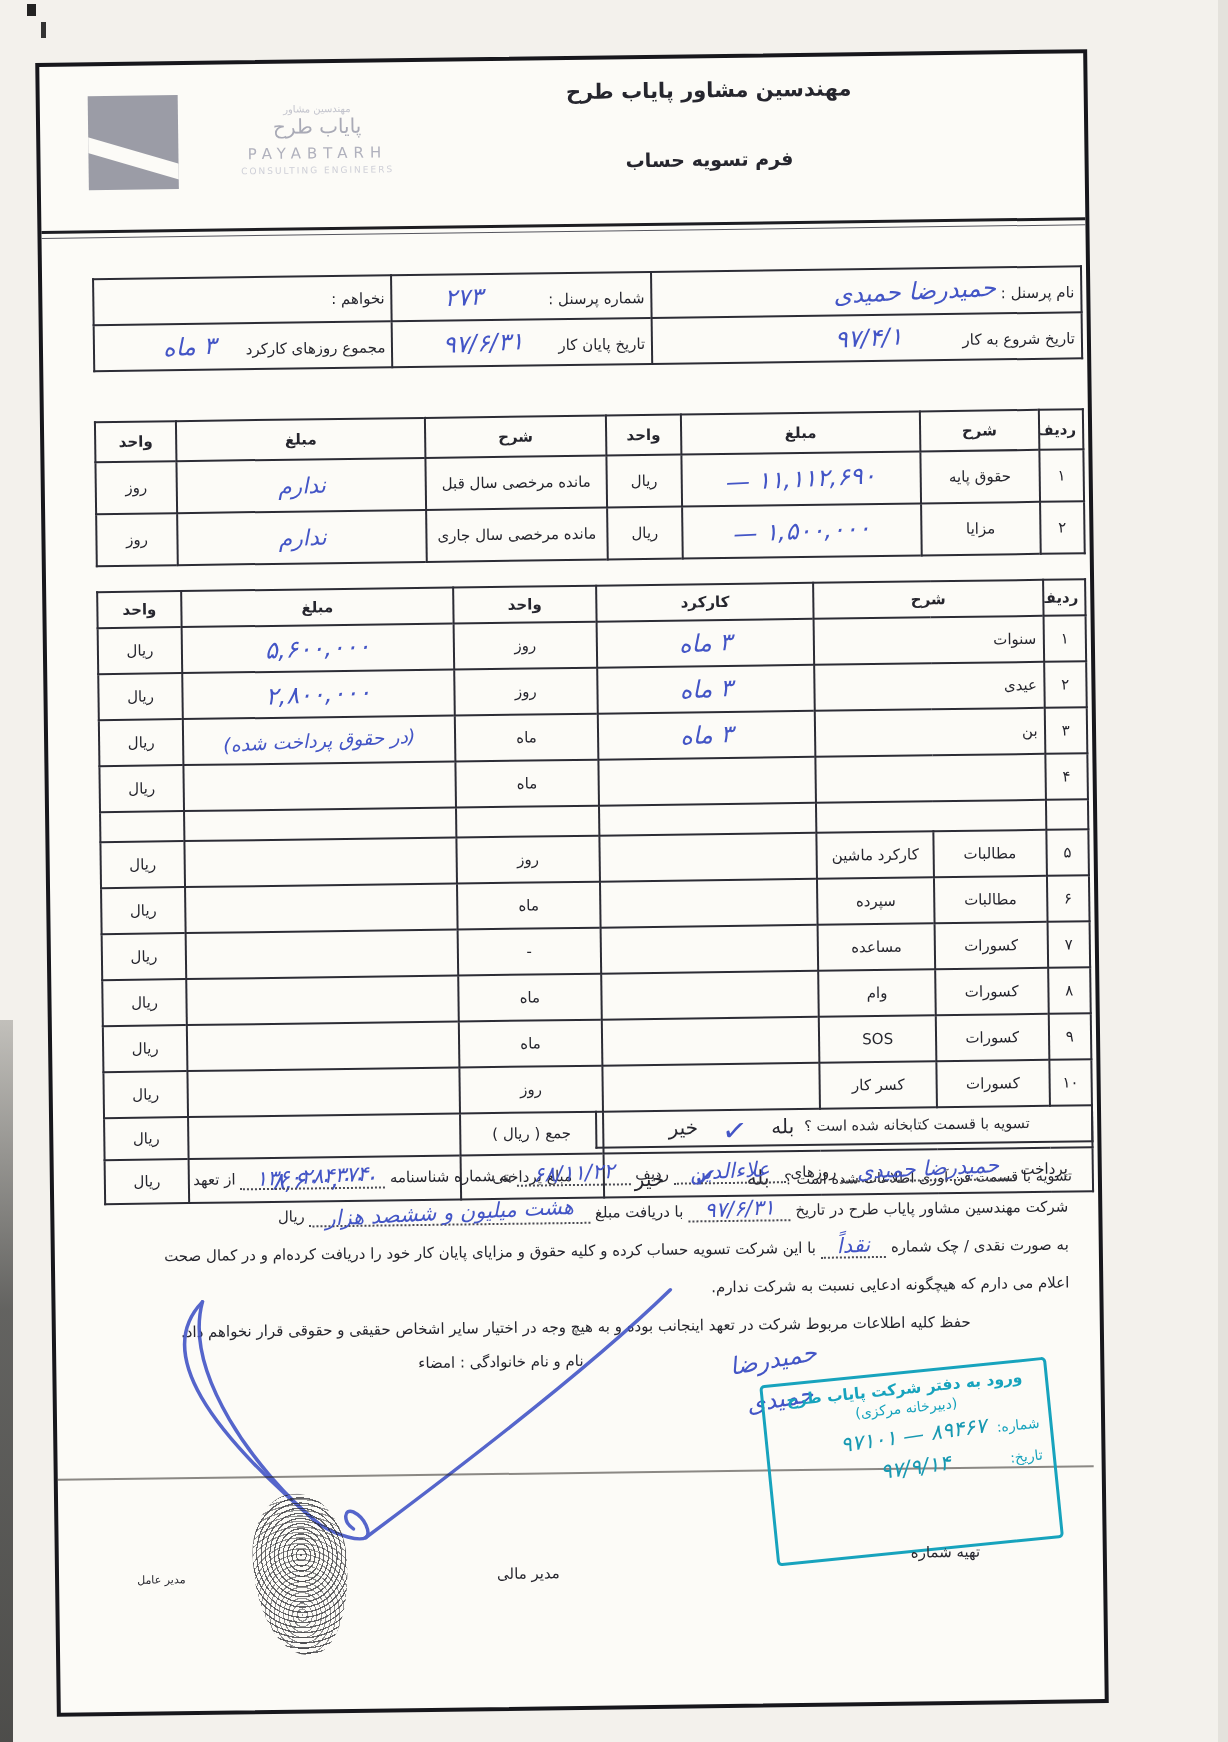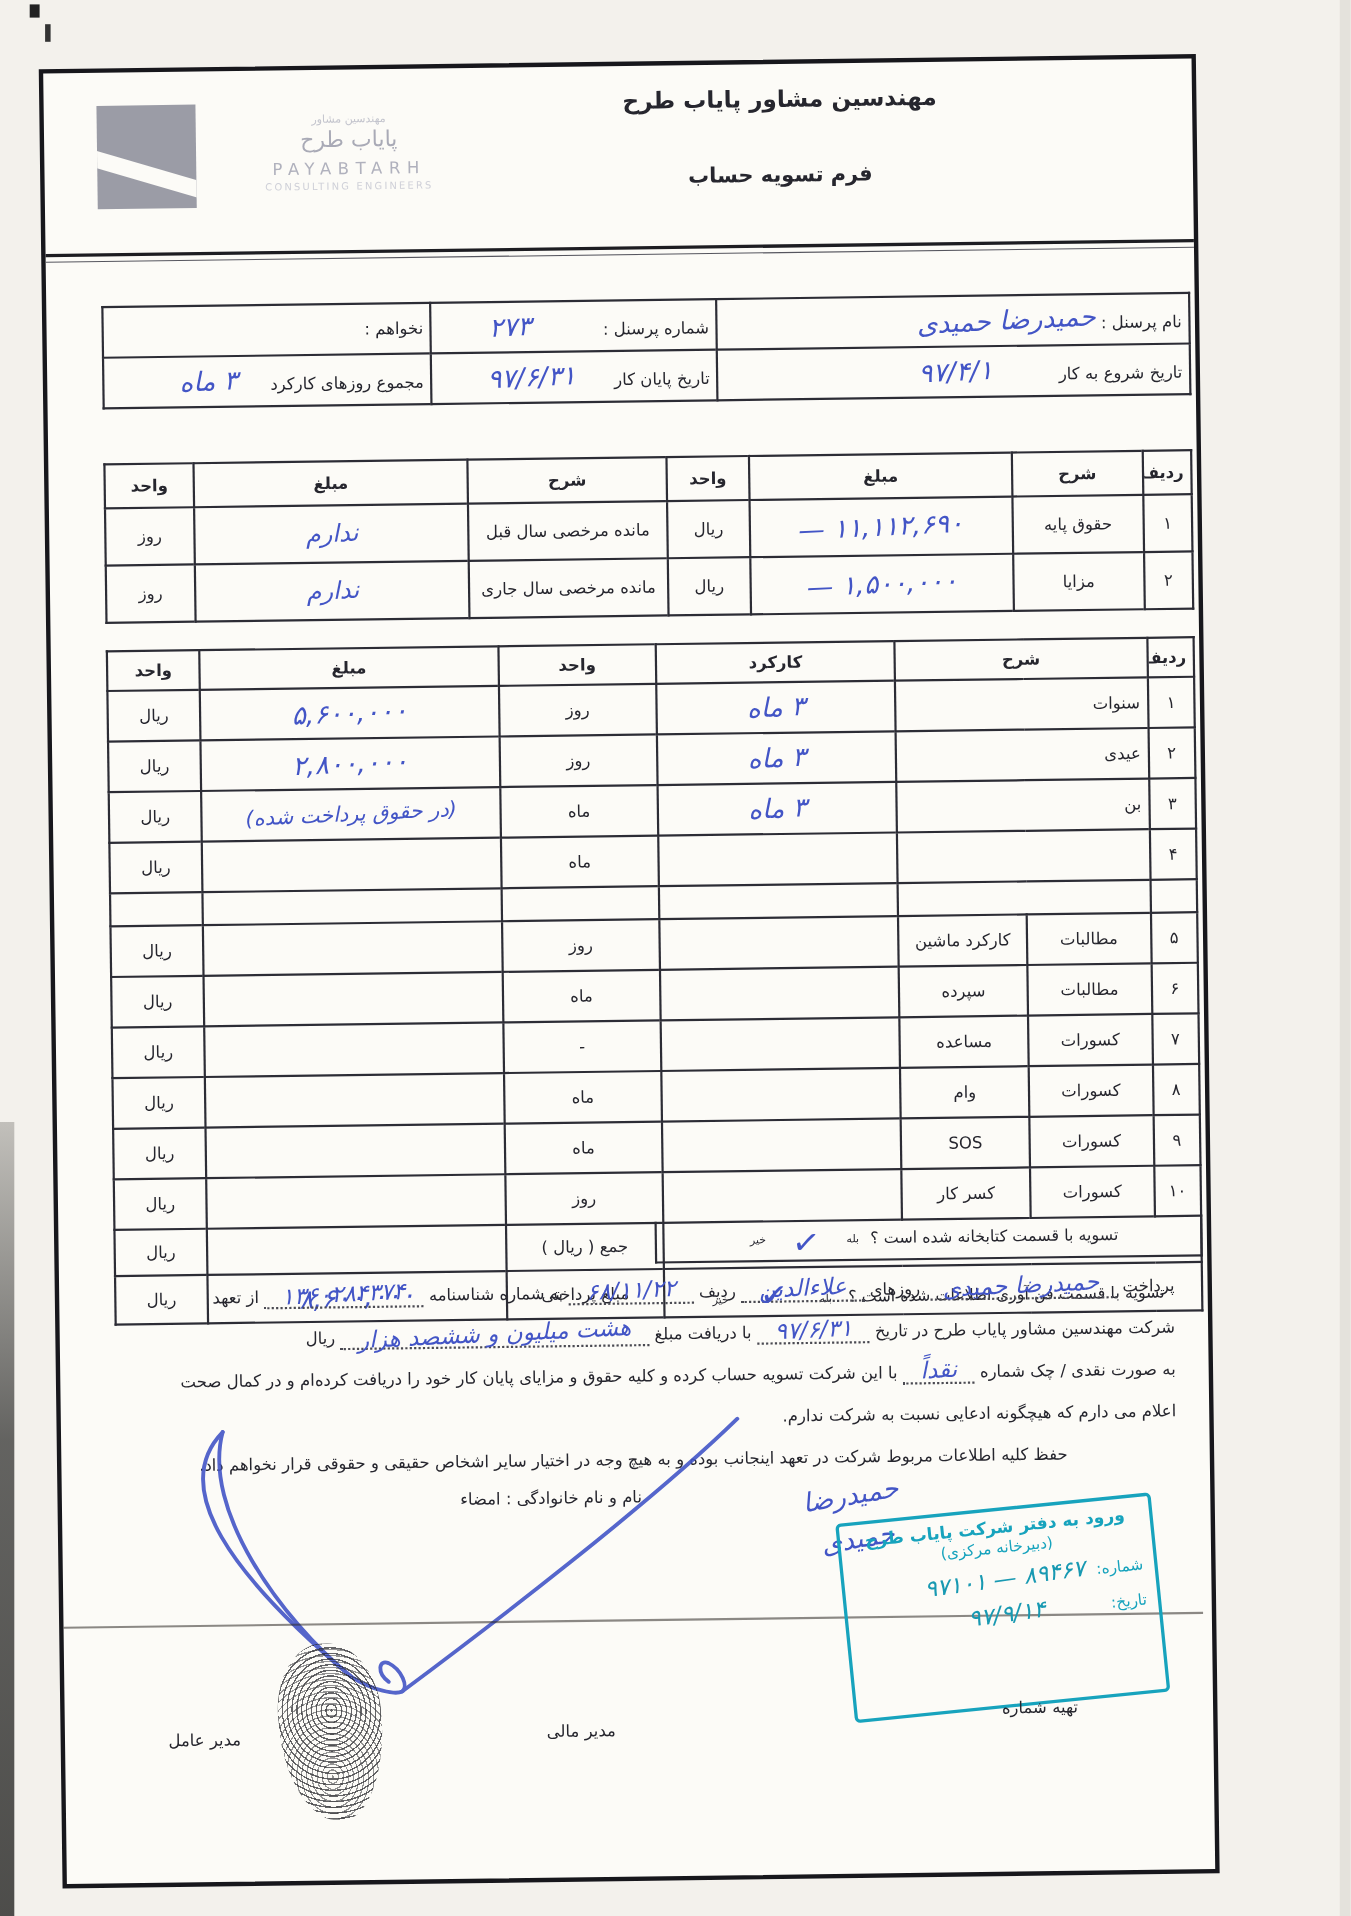--- a/index.html
+++ b/index.html
@@ -53,21 +53,21 @@
   .t3 .paidrow td{height:38px;}
   .lbl{font-size:15px;}
   .cell-lbl{text-align:right;}
   
   .hw{color:#4355c6;font-style:italic;display:inline-block;transform:rotate(-2deg);
       font-size:22px;letter-spacing:1px;white-space:nowrap;}
   .hw-sm{font-size:19px;}
   .hw-lg{font-size:24px;}
   .check{color:#4355c6;font-size:30px;font-weight:bold;position:relative;top:3px;margin:0 14px;display:inline-block;transform:rotate(8deg);}
   .q-cell{font-size:14.5px;}
-  .yn{margin:12px 10px;font-size:10px;}
+  .yn{margin:12px 10px;font-size:20px;}
   
   .lib-row{position:absolute;right:4px;top:1051px;width:494px;height:36px;
     border:2px solid #2c2c35;border-top:none;display:flex;align-items:center;justify-content:center;font-size:14.5px;}
   
   .decl{position:absolute;right:30px;left:26px;top:1096px;font-size:15px;line-height:38px;text-align:justify;}
   .decl p{margin:0;}
   .blank{display:inline-block;border-bottom:2px dotted #4a4a52;padding:0 16px;text-align:center;line-height:1;}
   .decl .hw{font-size:21px;}
   .d5{margin-top:8px;text-align:center;}
   
@@ -88,21 +88,21 @@
   
   .fingerprint{position:absolute;left:195px;top:1430px;width:94px;height:162px;
     background:
       repeating-radial-gradient(ellipse 62% 42% at 52% 38%,rgba(35,35,40,.8) 0 1.1px,rgba(0,0,0,0) 1.1px 4.4px),
       repeating-radial-gradient(ellipse 55% 38% at 48% 75%,rgba(35,35,40,.55) 0 1px,rgba(0,0,0,0) 1px 4.6px);
     border-radius:48% 52% 46% 54% / 40% 42% 60% 58%;
     transform:rotate(-4deg);opacity:.88;}
   
   .f-prep{position:absolute;left:852px;top:1488px;font-size:15px;}
   .f-fin{position:absolute;left:438px;top:1504px;font-size:15px;}
-  .f-ceo{position:absolute;left:78px;top:1508px;font-size:15px;margin-left:16px;}
+  .f-ceo{position:absolute;left:78px;top:1508px;font-size:11px;}
 </style>
 </head>
 <body>
 
 <div class="edge-strip"></div>
 <div class="speck1"></div>
 <div class="speck2"></div>
 <div class="right-shade"></div>
 
 <div class="frame">

